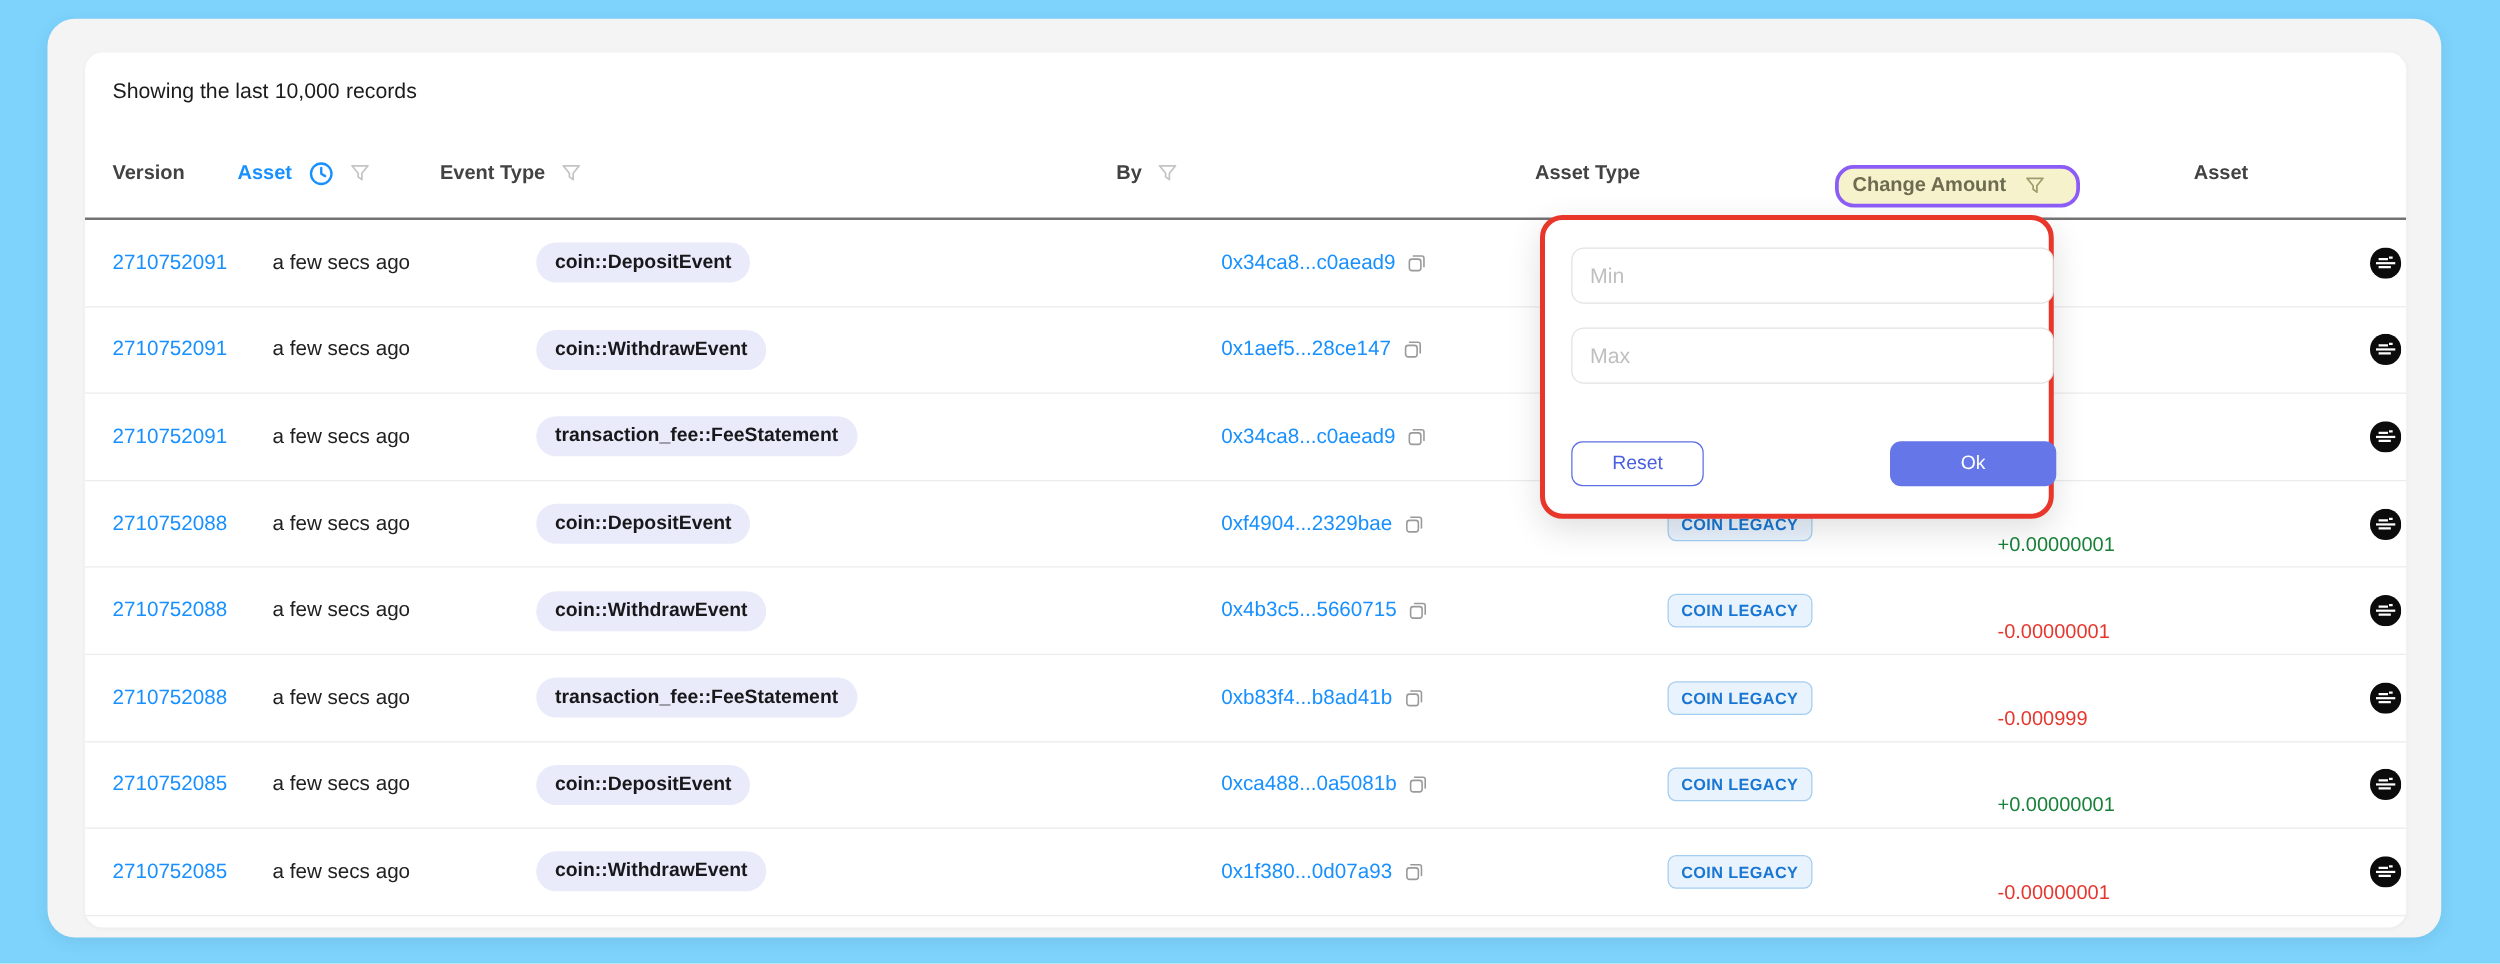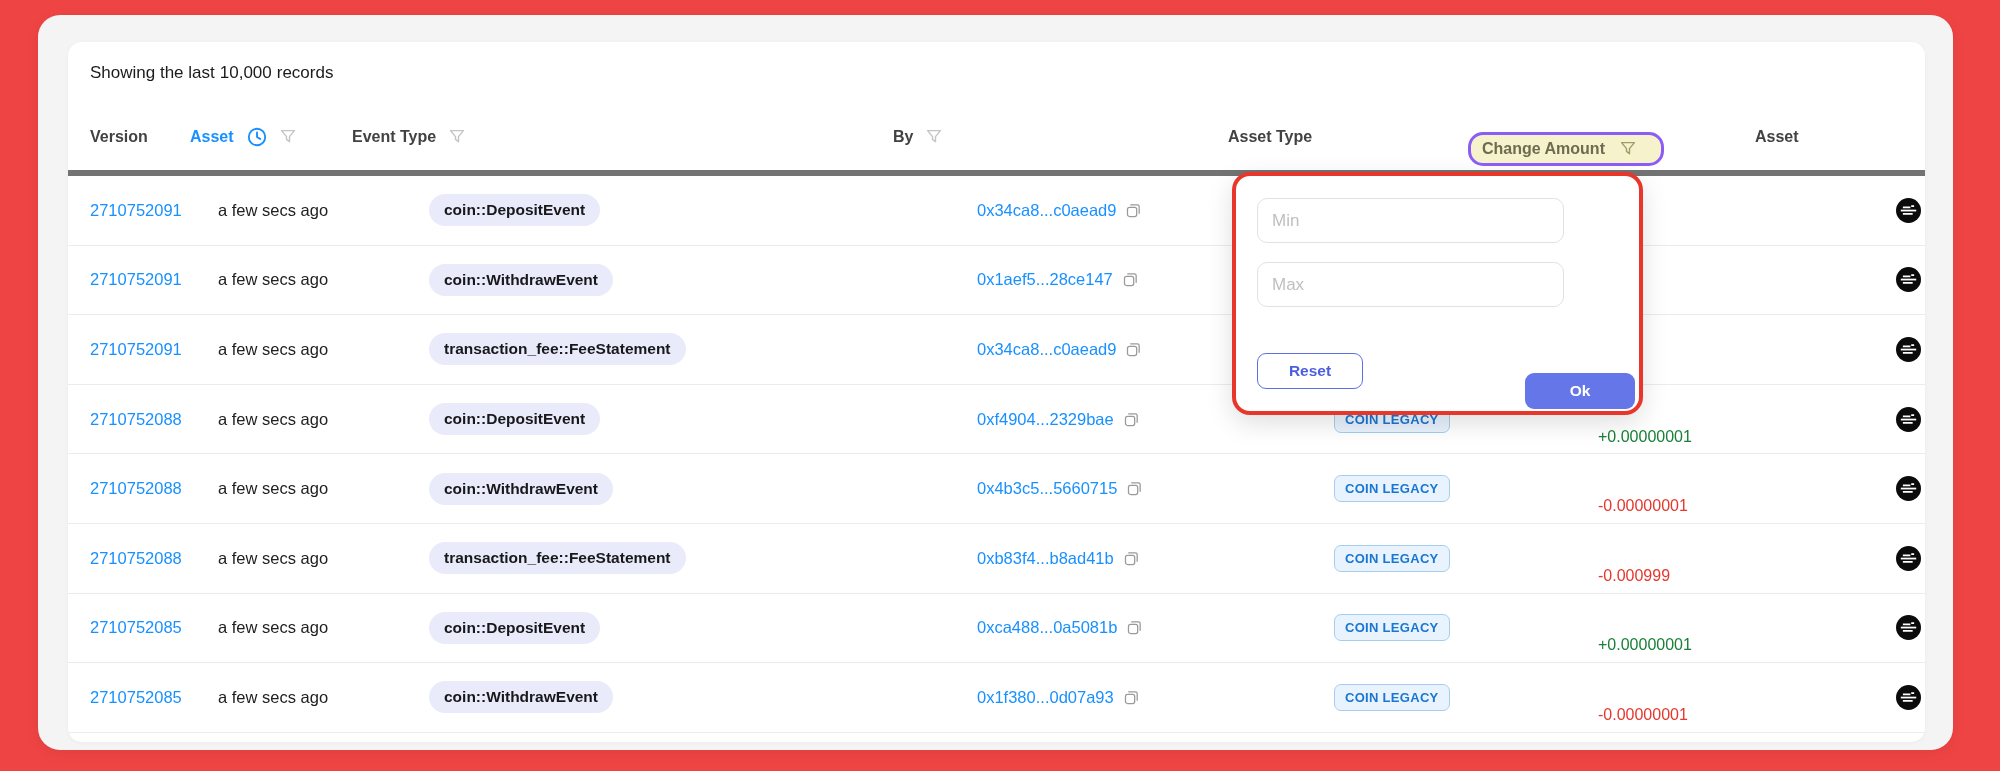--- a/index.html
+++ b/index.html
@@ -1,36 +1,36 @@
 <!DOCTYPE html>
 <html><head>
 <meta charset="utf-8">
 <style>
   * { margin:0; padding:0; box-sizing:border-box; }
   html,body { width:2000px; height:771px; background:#ffffff; font-family:"Liberation Sans", sans-serif; }
-  .page { position:relative; width:2000px; height:771px; background:#ef4444; overflow:hidden; }
+  .page { position:relative; width:2000px; height:771px; background:#7dd3fc; overflow:hidden; }
 
   .outer-panel {
     position:absolute; left:38px; top:15px; width:1915px; height:735px;
     background:#f4f4f4; border-radius:22px;
     box-shadow:0 3px 14px rgba(0,0,0,0.07);
   }
   .card {
     position:absolute; left:68px; top:42px; width:1857px; height:700px;
     background:#ffffff; border-radius:14px; overflow:hidden;
     box-shadow:0 1px 4px rgba(0,0,0,0.04);
   }
 
   .note { height:62px; display:flex; align-items:center; padding-left:22px;
           font-size:17px; color:#1b1b1b; }
   .note b { font-weight:400; margin:0 5px; }
 
   .grid { display:grid; grid-template-columns:100px 162px 541px 329px 236px 270px auto;
           padding-left:22px; align-items:center; }
-  .thead { height:72px; border-bottom:6px solid #737373; }
+  .thead { height:72px; border-bottom:2px solid #737373; }
   .th { font-size:16px; font-weight:700; color:#424242; display:flex; align-items:center; gap:13px; }
   .th.time { color:#1890ff; }
   .th.asset-type { padding-left:6px; }
   .th.asset { padding-left:27px; }
 
   .trow { height:69.6px; border-bottom:1px solid #ececec;gap:28px; }
   .cell { display:flex; align-items:center; }
 
   .link { color:#1890ff; text-decoration:none; font-size:16.5px; cursor:pointer; }
   .time-text { font-size:16.5px; color:#212121; }
@@ -58,32 +58,32 @@
   }
   .hl-header .hl-text { font-size:16px; font-weight:700; color:#6d6c50; white-space:nowrap; }
 
   
   .popup {
     position:absolute; left:1232px; top:172px; width:411px; height:243px;
     background:#ffffff; border:4px solid #e8362a; border-radius:18px;
     box-shadow:0 8px 26px rgba(0,0,0,0.13); z-index:10;
   }
   .popup input {
-    position:absolute; left:21px; width:307px; height:45px;
+    position:absolute; left:21px; width:386px; height:45px;
     border:1px solid #e2e2e2; border-radius:10px; font-size:17px; color:#333;
     padding:0 14px; outline:none; font-family:"Liberation Sans", sans-serif;
   }
   .popup input::placeholder { color:#bfbfbf; }
   .popup .min-input { top:22px; }
   .popup .max-input { top:86px; }
   .btn { position:absolute; top:177px; height:36px; border-radius:9px; font-size:15.5px;
-         font-weight:700; display:flex; align-items:center; justify-content:center;
+         font-weight:400; display:flex; align-items:center; justify-content:center;
          cursor:pointer; font-family:"Liberation Sans", sans-serif; }
   .btn-reset { left:21px; width:106px; background:#ffffff; border:1.5px solid #5e6fe4; color:#4a5fe0; }
-  .btn-ok { left:289px; width:110px; background:#6576e8; border:none; color:#ffffff;margin-top:20px; }
+  .btn-ok { left:276px; width:133px; background:#6576e8; border:none; color:#ffffff; }
 
   svg { display:block; }
 </style>
 </head>
 <body>
 
 <div class="page">
   <div class="outer-panel"></div>
 
   <div class="card">

